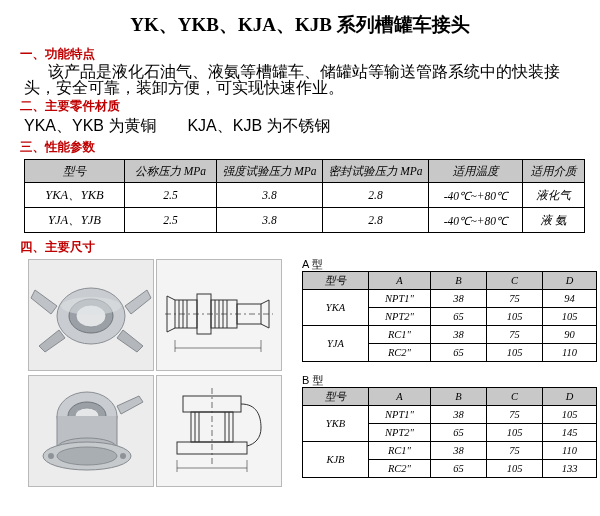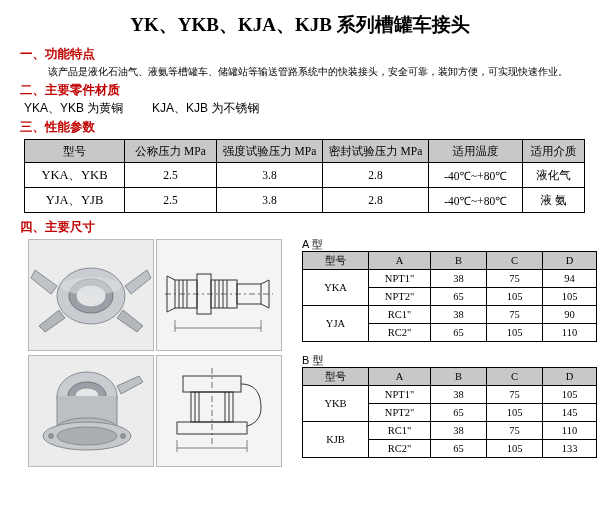--- a/index.html
+++ b/index.html
@@ -32,42 +32,43 @@
     color: #000;
   }
   .section-head {
     color: #c00000;
     font-weight: bold;
     font-size: 12.5px;
     font-family: "Liberation Sans", sans-serif;
     margin: 2px 0 1px 10px;
   }
   .para {
-    font-size: 10px;
+    font-size: 16px;
     line-height: 16px;
     margin: 0 6px 0 14px;
     text-indent: 0;
     font-family: "Liberation Sans", sans-serif;
   }
   .para.indent {
     text-indent: 24px;
   }
   .mat-line {
-    font-size: 12px;
+    font-size: 16px;
     margin: 1px 0 2px 14px;
     font-family: "Liberation Sans", sans-serif;
   }
   .mat-line span.gap {
     display: inline-block;
     width: 22px;
   }
 
   
   table {
     border-collapse: collapse;
+    font-style: italic;
   }
   table.perf {
     margin: 3px 0 0 14px;
     width: 560px;
     table-layout: fixed;
   }
   table.perf td {
     border: 1px solid #000;
     text-align: center;
     font-size: 11.5px;

